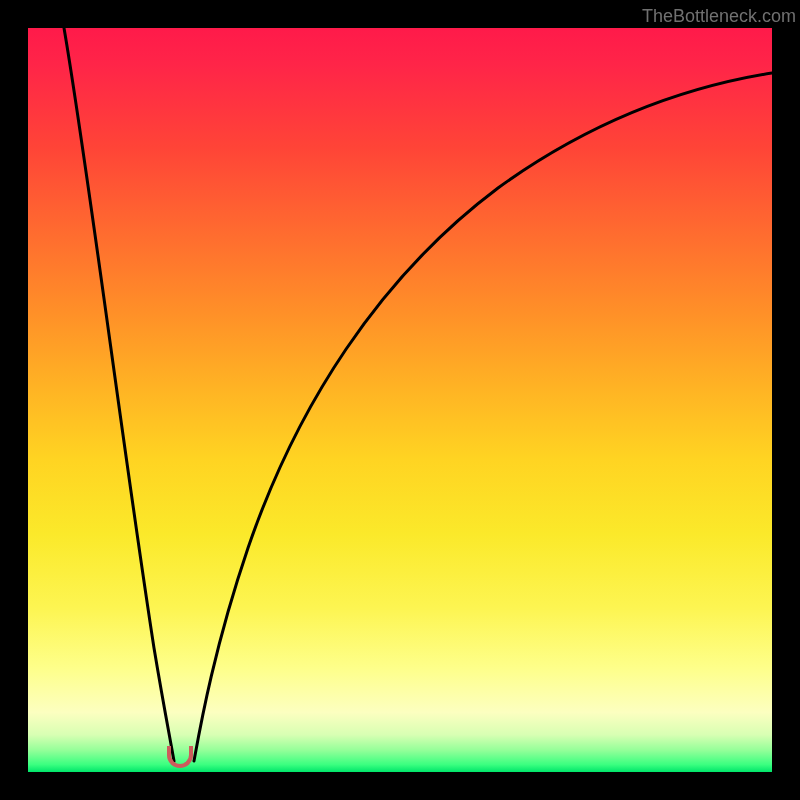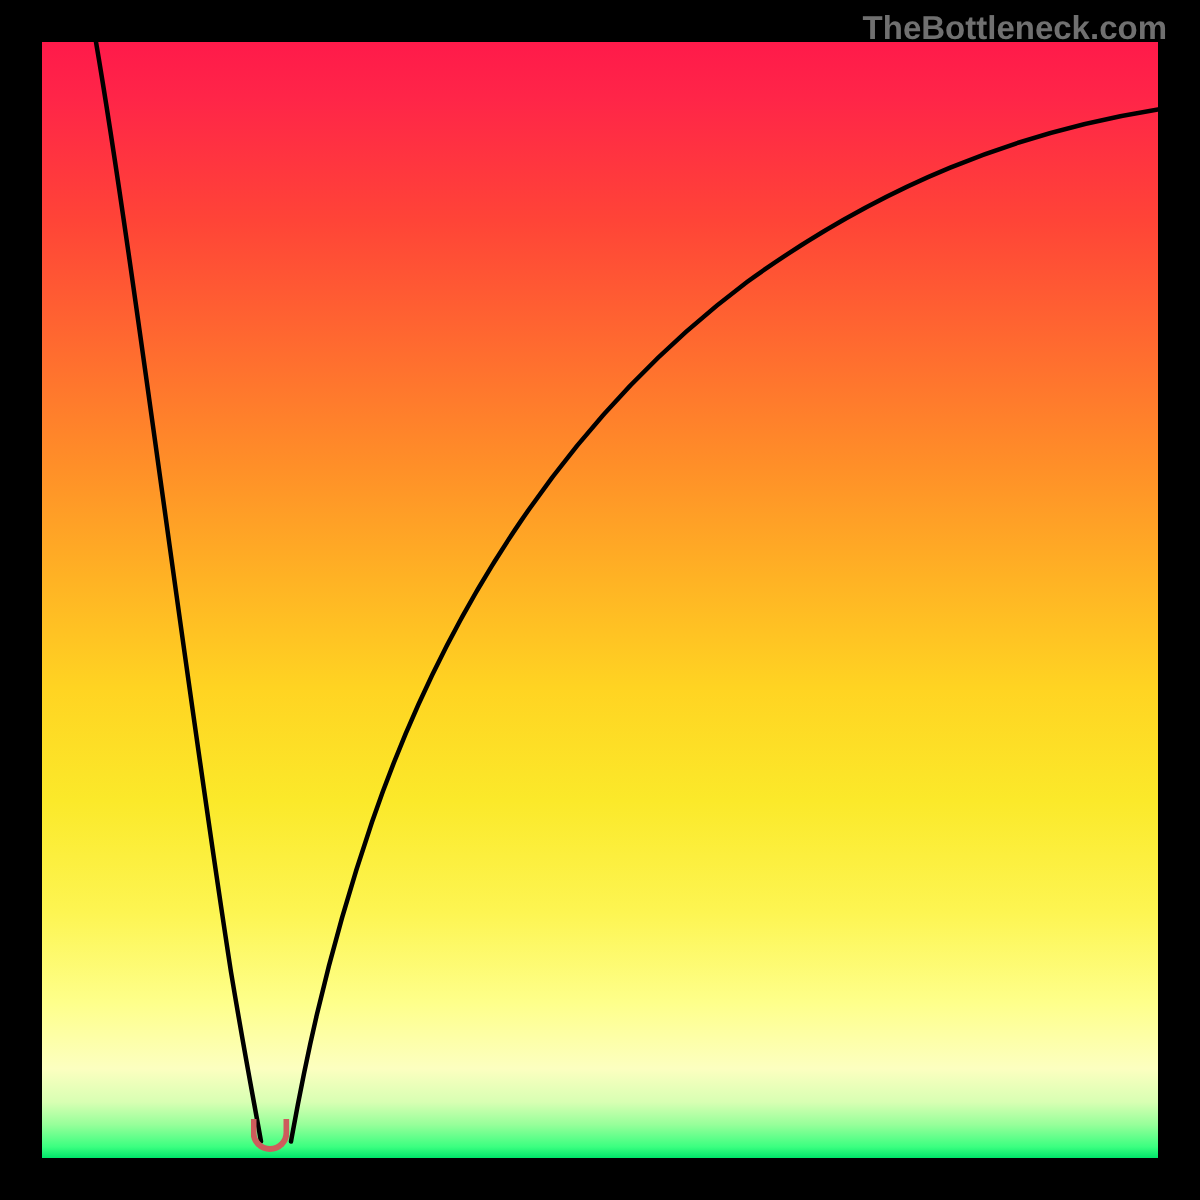--- a/index.html
+++ b/index.html
@@ -6,24 +6,24 @@
   body {
     width: 800px;
     height: 800px;
     background: #000;
     position: relative;
     font-family: Arial, sans-serif;
   }
   .watermark {
     position: absolute;
     top: 6px;
-    right: 22px;
+    right: 4px;
     color: #707070;
-    font-size: 22px;
-    font-weight: 700;
+    font-size: 18px;
+    font-weight: 400;
     z-index: 10;
   }
   .plot-area {
     position: absolute;
     left: 28px;
     top: 28px;
     width: 744px;
     height: 744px;
     overflow: hidden;
   }

